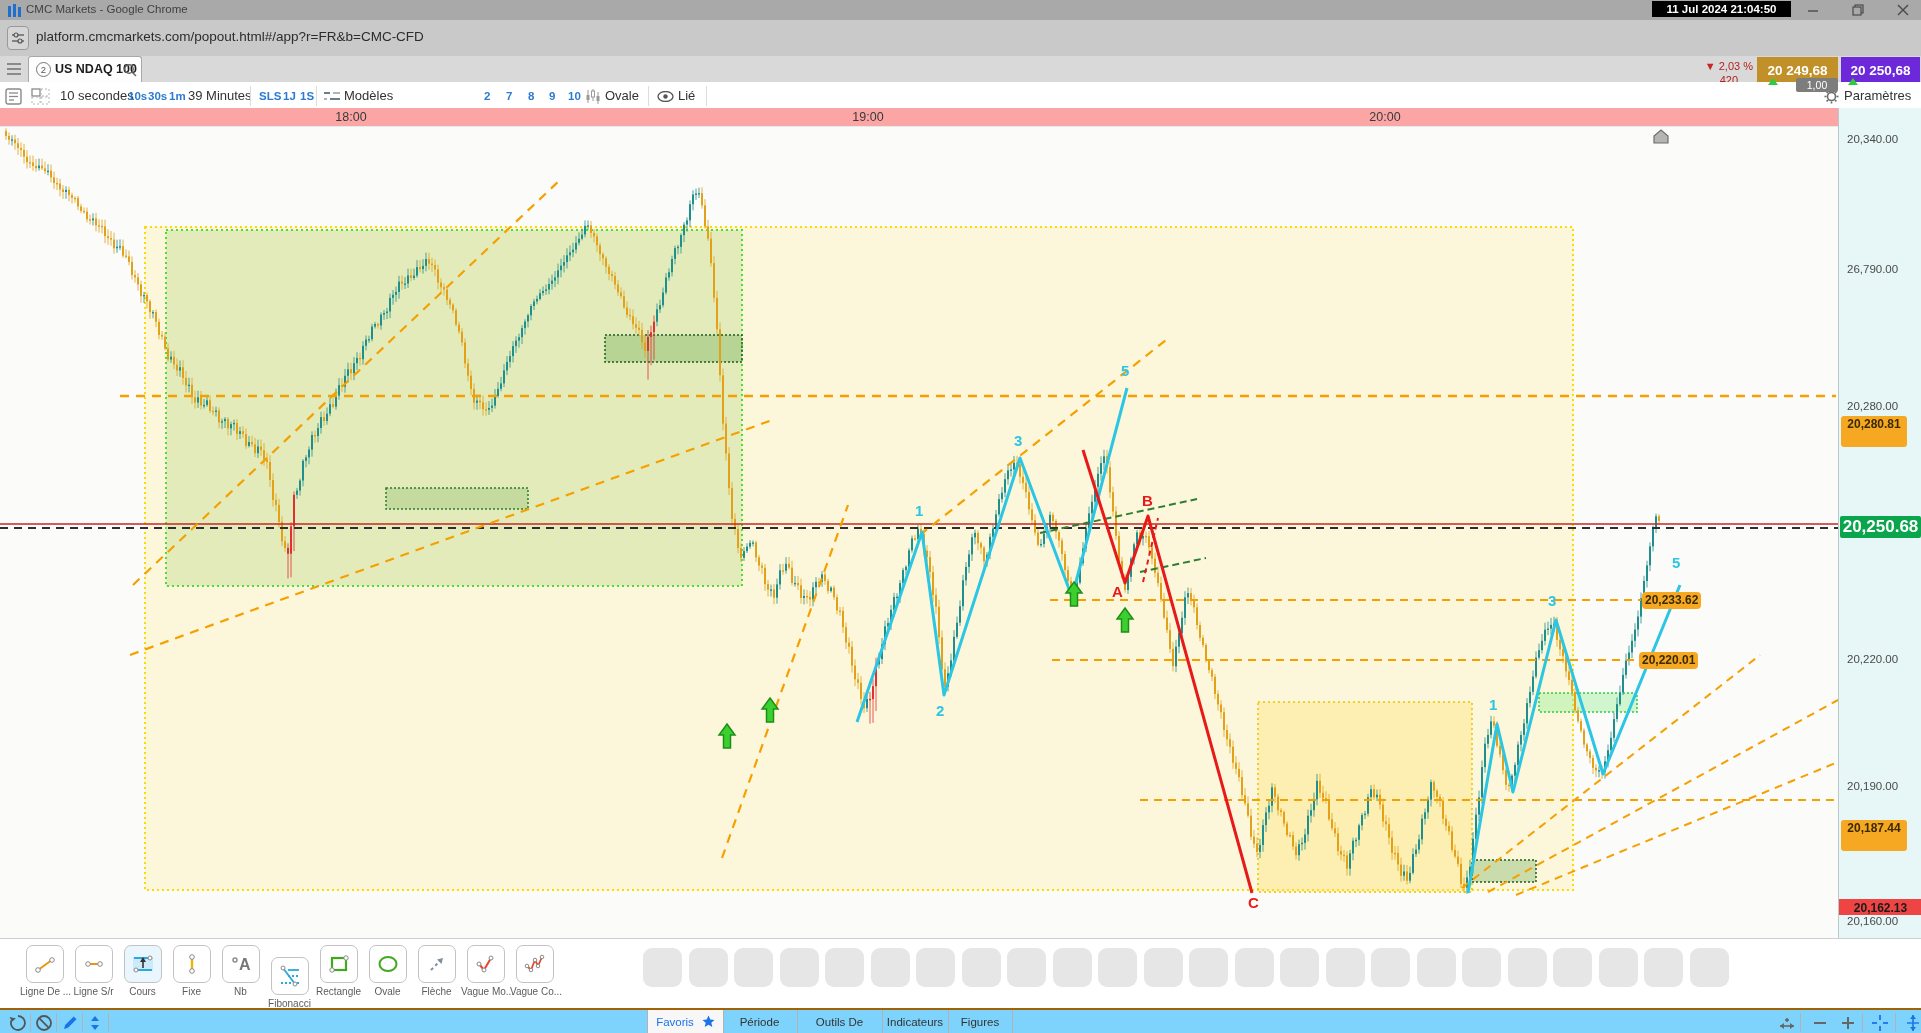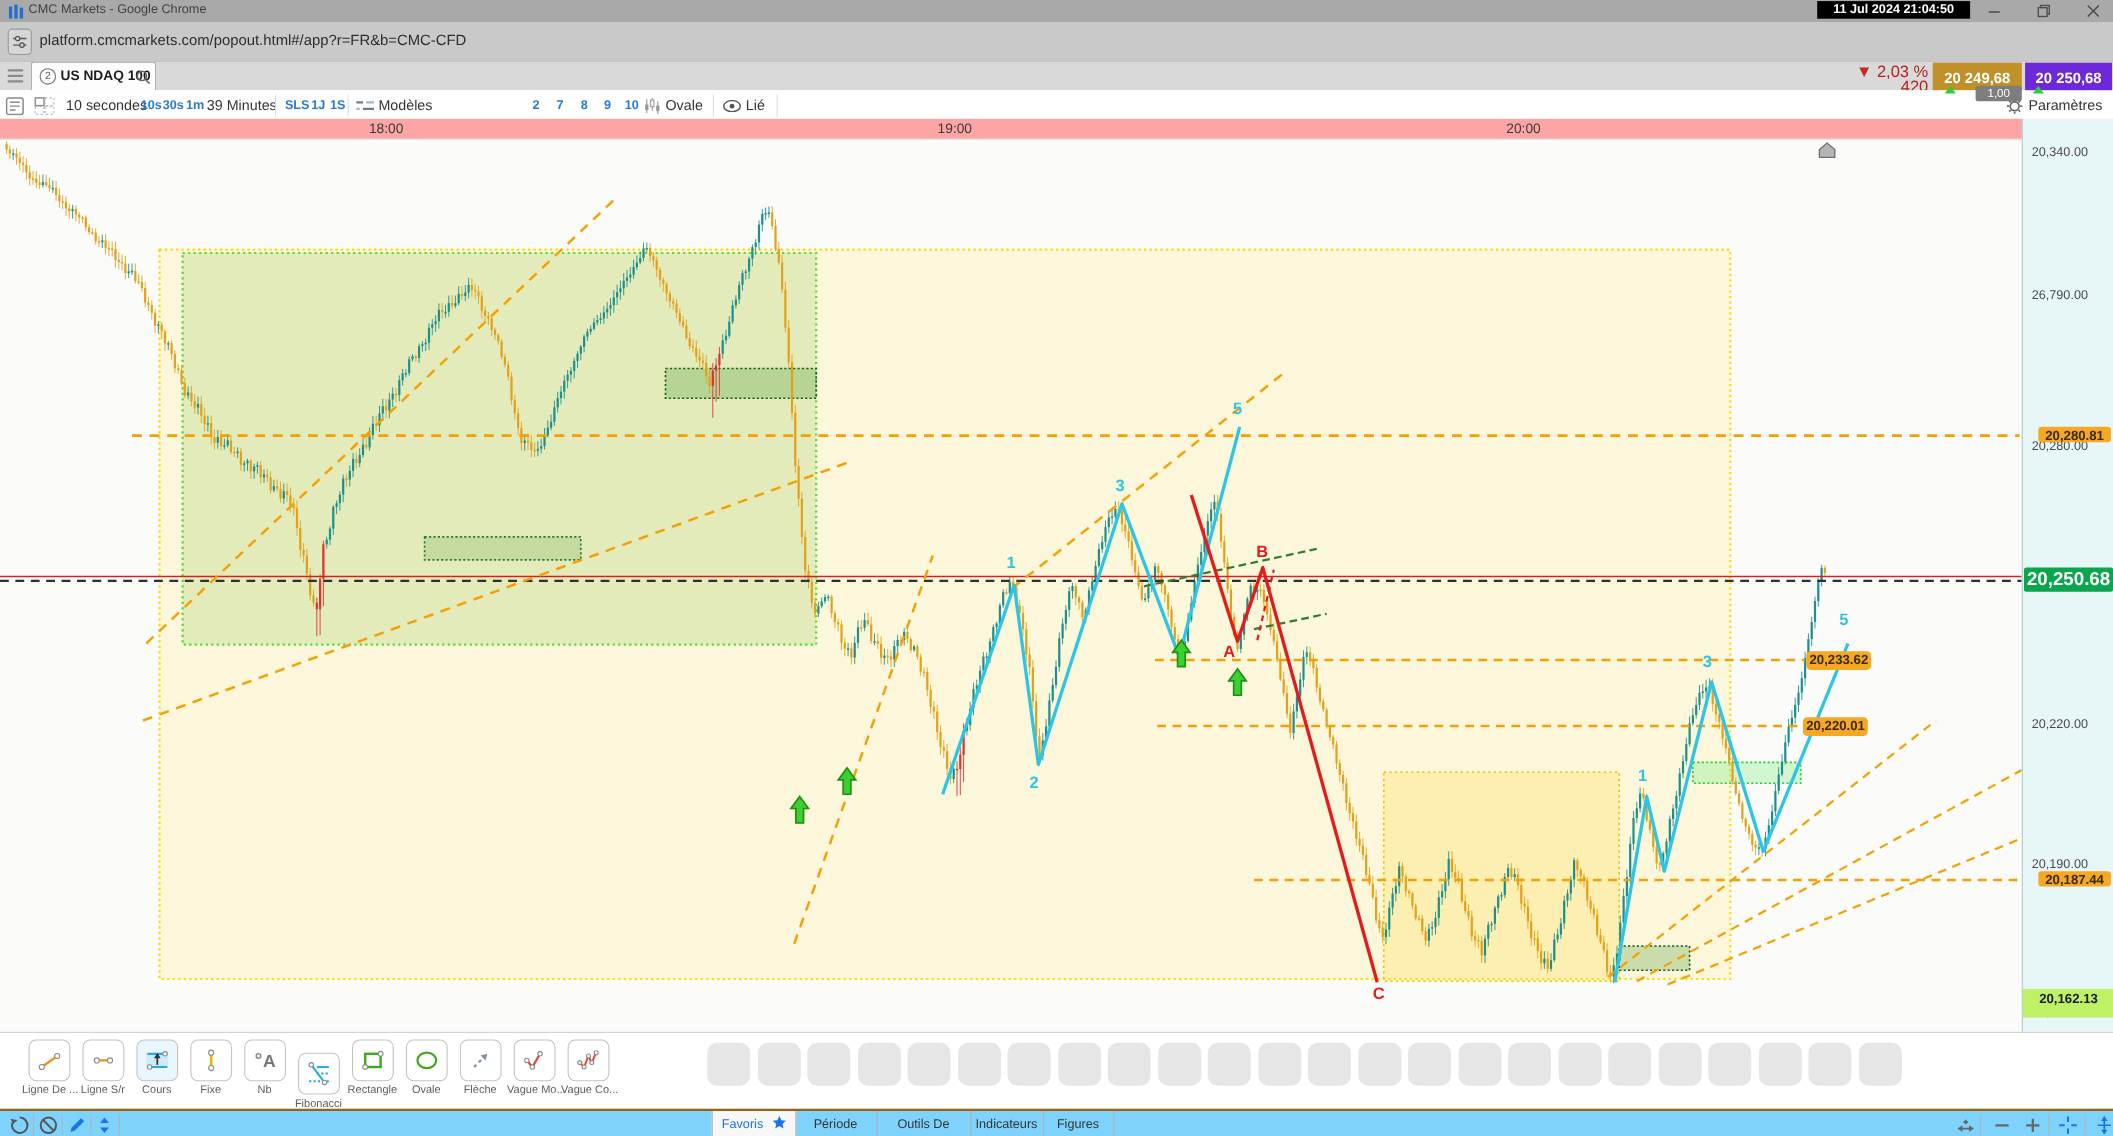--- a/index.html
+++ b/index.html
@@ -19,37 +19,37 @@
   #insttab .num{position:absolute;left:7px;top:5px;width:13px;height:13px;border:1px solid #777;border-radius:50%;font-size:9.5px;color:#555;text-align:center;line-height:13px;}
   #insttab .sym{position:absolute;left:26px;top:5px;font-size:12.5px;font-weight:bold;color:#1d1d1d;white-space:nowrap;}
   
   #toolbar{left:0;top:82px;width:100%;height:28px;background:#fff;border-bottom:1px solid #cfcfcf;font-size:13px;color:#333;}
   .tbi{position:absolute;top:0;height:28px;line-height:28px;white-space:nowrap;}
   .blue{color:#2b7bd0;font-size:11.5px;font-weight:bold;}
   .sep{position:absolute;top:4px;width:1px;height:20px;background:#ddd;}
   
   #quote{z-index:30;}
   .qbox{position:absolute;top:57px;height:30px;color:#fff;font-weight:bold;font-size:13.5px;text-align:center;line-height:28px;}
-  #chg{position:absolute;top:59px;right:168px;text-align:right;color:#b3231e;font-size:15px;line-height:14px;}
+  #chg{position:absolute;top:59px;right:168px;text-align:center;color:#b3231e;font-size:11px;line-height:14px;}
   #spread{position:absolute;left:1796px;top:78px;width:42px;height:14px;background:#7d7d7d;color:#fff;font-size:10.5px;text-align:center;line-height:14px;border-radius:2px;z-index:32;}
   .tri-up{position:absolute;width:0;height:0;border-left:5px solid transparent;border-right:5px solid transparent;border-bottom:7px solid #2ecc40;z-index:33;}
   
   #timeaxis{left:0;top:108px;width:1838px;height:18px;background:#fca5a5;border-bottom:1px solid #e0eded;z-index:5;font-size:12.5px;color:#3a3a3a;}
   .ttick{position:absolute;top:2px;transform:translateX(-50%);}
   #cursorbox{position:absolute;left:1652px;top:1px;width:139px;height:16px;background:#000;color:#fff;font-size:11.5px;font-weight:bold;text-align:center;line-height:16px;z-index:6;}
   
   #chartsvg{left:0;top:126px;z-index:2;}
   .cbadge{position:absolute;height:17px;background:#f7a823;border-radius:4px;color:#3a2a00;font-weight:bold;font-size:12px;text-align:center;line-height:17px;z-index:8;padding:0 3px;}
   
   #priceaxis{left:1838px;top:108px;width:83px;height:830px;background:#e7f6f6;border-left:1px solid #b9c9c9;z-index:4;}
   .ptick{position:absolute;left:8px;font-size:11.5px;color:#4a4a4a;white-space:nowrap;}
   .pbadge{position:absolute;font-size:12px;font-weight:bold;text-align:center;border-radius:3px;white-space:nowrap;z-index:9;}
-  .pbadge.orange{background:#f7a823;color:#3a2a00;left:14px;width:66px;height:14px;line-height:17px;}
+  .pbadge.orange{background:#f7a823;color:#3a2a00;left:2px;width:66px;height:31px;line-height:17px;margin-top:28px;}
   .pbadge.green{background:#0aa54c;color:#fff;left:1px;width:81px;height:22px;line-height:22px;font-size:17px;border-radius:2px;}
-  .pbadge.gray{background:#bef264;color:#1b1b1b;left:0px;width:83px;height:26px;line-height:18px;border-radius:0;}
+  .pbadge.gray{background:#ef4444;color:#1b1b1b;left:0px;width:83px;height:16px;line-height:18px;border-radius:0;}
   
   #drawbar{left:0;top:938px;width:100%;height:70px;background:#fff;border-top:1px solid #cfcfcf;z-index:10;}
   .tool{position:absolute;top:6px;width:49px;text-align:center;}
   .tool .box{width:36px;height:36px;margin:0 auto;border:1px solid #c3c3c3;border-radius:7px;background:#fff;display:flex;align-items:center;justify-content:center;}
   .tool .lbl{margin-top:3px;font-size:10px;color:#5c5c5c;white-space:nowrap;}
   .slot{position:absolute;top:9px;width:39px;height:39px;background:#e6e6e6;border-radius:9px;}
   
   #bottombar{left:0;top:1008px;width:100%;height:25px;background:#7dd3fc;border-top:2px solid #a16207;z-index:10;font-size:11.5px;color:#333;}
   .btab{position:absolute;top:0;height:25px;line-height:25px;text-align:center;border-right:1px solid #b2b2b2;}
   .btab.first{border-left:1px solid #b2b2b2;}

